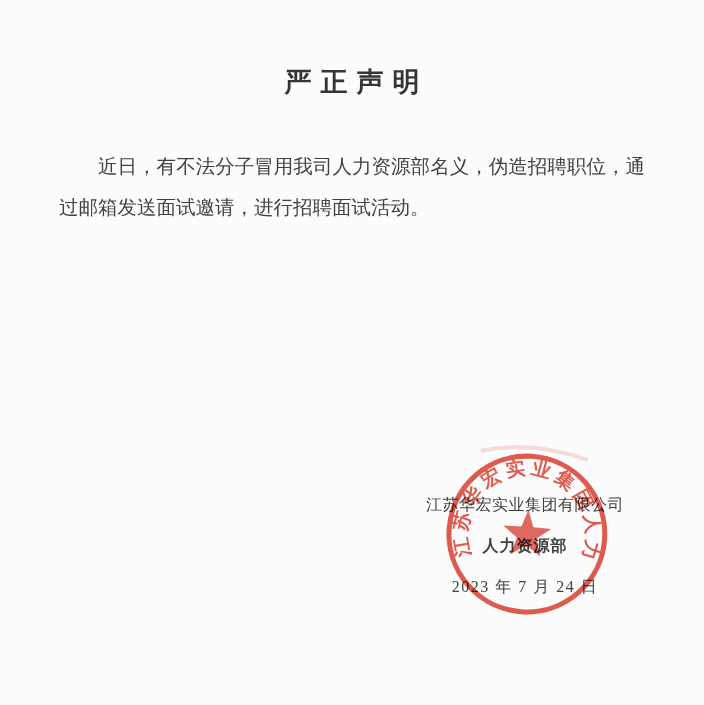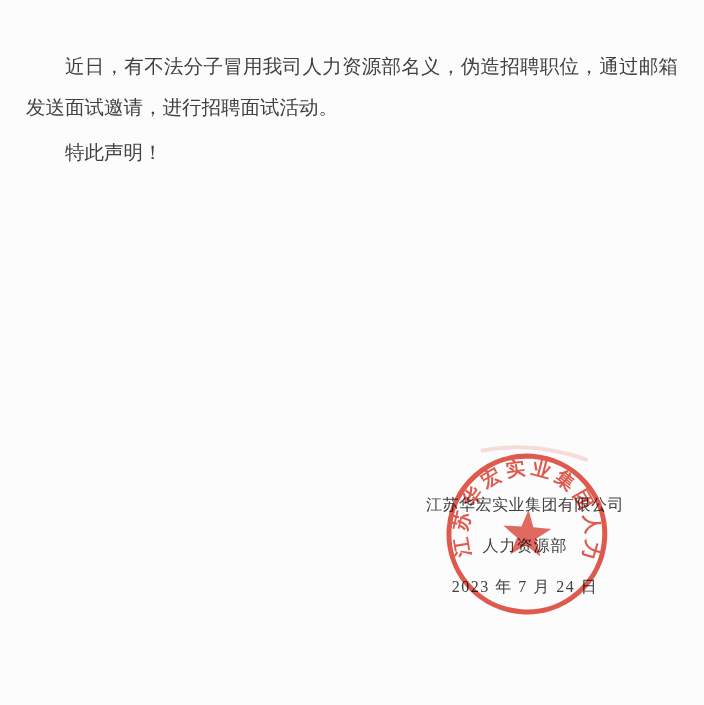--- a/index.html
+++ b/index.html
@@ -18,42 +18,42 @@
     padding-top: 64px;
     text-align: center;
     font-size: 27px;
     font-weight: bold;
     letter-spacing: 9px;
     text-indent: 9px; 
     color: #353535;
   }
   .doc-body {
     margin-top: 46px;
-    padding: 0 26px;
+    padding: 0 59px;
     font-size: 19.5px;
     line-height: 41px;
     text-align: justify;
     color: #414141;
   }
   .doc-body p {
     margin-top: 4px;
     text-indent: 2em;
   }
   .sign-block {
     position: absolute;
     top: 484px;
     right: 80px;
     text-align: center;
     font-size: 16px;
     line-height: 41px;
     color: #414141;
     z-index: 1;
   }
   .sign-company { letter-spacing: 0.5px; }
-  .sign-dept   { letter-spacing: 1px; }
+  .sign-dept   { letter-spacing: 1px; font-weight: bold; }
   .sign-date   { letter-spacing: 1.5px; }
   .seal {
     position: absolute;
     left: 441px;
     top: 444px;
     width: 172px;
     height: 176px;
     z-index: 2;
     mix-blend-mode: multiply;
     opacity: 0.88;
@@ -66,24 +66,24 @@
     font-size: 19px;
     font-weight: bold;
     letter-spacing: 4.5px;
   }
 </style>
 </head>
 <body>
 
 <div class="page">
 
+  <div class="doc-title">严正声明</div>
 
   <div class="doc-body">
     <p>近日，有不法分子冒用我司人力资源部名义，伪造招聘职位，通过邮箱发送面试邀请，进行招聘面试活动。</p>
-    <p>特此声明！</p>
   </div>
 
   <div class="sign-block">
     <div class="sign-company">江苏华宏实业集团有限公司</div>
     <div class="sign-dept">人力资源部</div>
     <div class="sign-date">2023 年 7 月 24 日</div>
   </div>
 
   <div class="seal">
     <svg viewBox="0 0 170 174" xmlns="http://www.w3.org/2000/svg">

